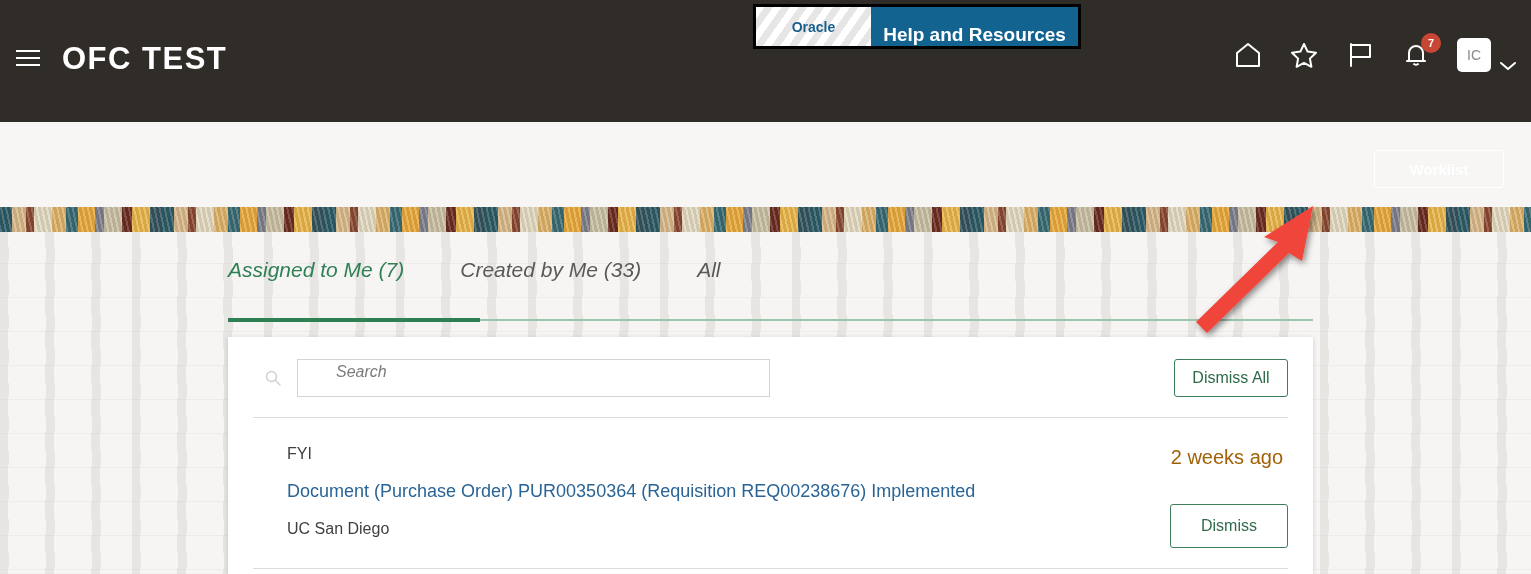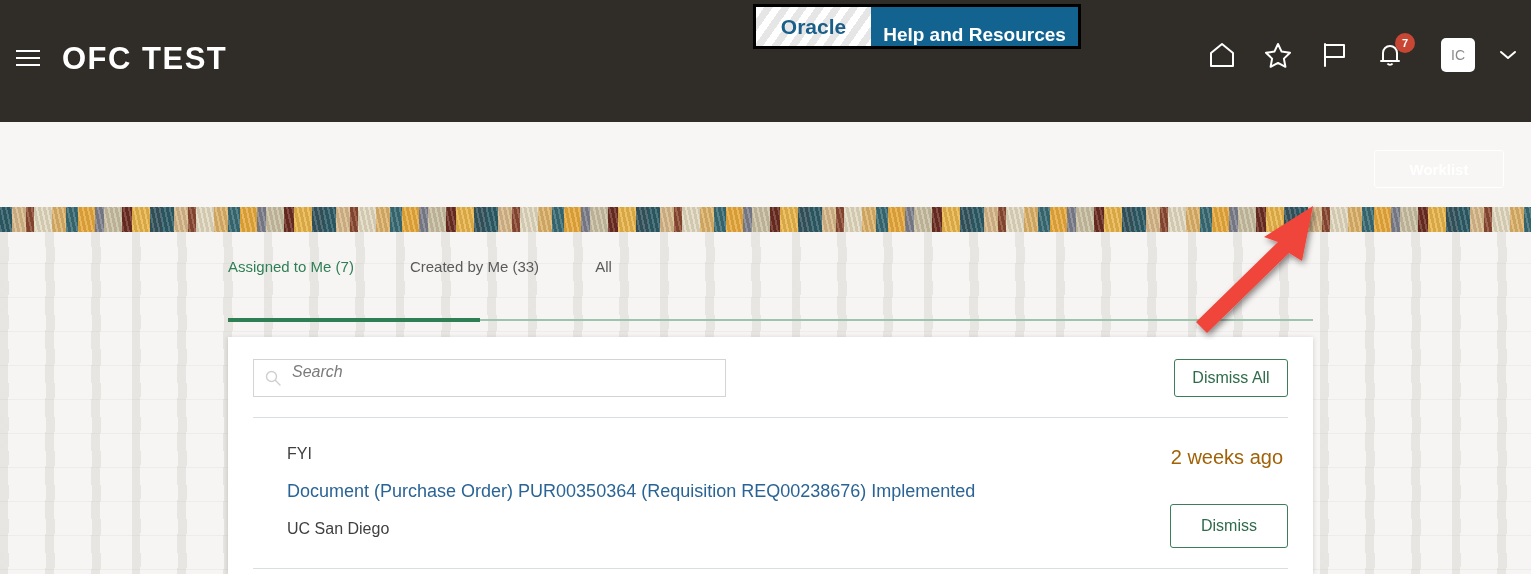--- a/index.html
+++ b/index.html
@@ -77,21 +77,21 @@
   }
   .oracle-badge .ob-left {
     width: 115px;
     background: #ececec;
     background-image: repeating-linear-gradient(125deg, #ffffff 0 7px, #e6e6e6 7px 14px);
     display: flex; align-items: center; justify-content: center;
   }
   .oracle-badge .ob-left span {
     color: #1a5f8a;
     font-weight: bold;
-    font-size: 21px;
+    font-size: 14px;
   }
   .oracle-badge .ob-right {
     flex: 1;
     background: #136390;
     display: flex; align-items: flex-end; justify-content: center;
   }
   .oracle-badge .ob-right span {
     color: #ffffff;
     font-weight: bold;
     font-size: 19px;
@@ -122,24 +122,23 @@
     background: #c74634;
     color: #ffffff;
     font-size: 11px;
     font-weight: bold;
     display: flex; align-items: center; justify-content: center;
     padding: 0 5px;
   }
 
   .avatar-wrap {
     display: flex;
-    align-items: center;
-    gap: 24px;
-    cursor: pointer;
-    margin-left: 10px;
+    align-items: flex-end;
+    gap: 8px;
+    cursor: pointer;
   }
   .avatar {
     width: 34px; height: 34px;
     border-radius: 5px;
     background: #ffffff;
     color: #8a8a8a;
     font-size: 14px;
     display: flex; align-items: center; justify-content: center;
   }
 
@@ -211,25 +210,26 @@
   
   .tabs {
     position: absolute;
     left: 228px; top: 258px;
     display: flex;
     align-items: flex-end;
     gap: 0;
     z-index: 3;
   }
   .tab {
-    font-size: 15px;
+    font-size: 21px;
     color: #5a5a5a;
     padding: 0 28px 19px 0;
     cursor: pointer;
     white-space: nowrap;
+    font-style: italic;
   }
   .tab + .tab { padding-left: 28px; }
   .tab.active { color: #2f7f55; }
 
   .tab-rule-light {
     position: absolute;
     left: 228px; top: 319px;
     width: 1085px; height: 2px;
     background: #9dc4ad;
     z-index: 3;
@@ -260,20 +260,21 @@
   }
   .search-input {
     width: 100%; height: 100%;
     border: 1px solid #d4d4d4;
     padding: 0 10px 12px 38px;
     font-size: 16px;
     font-style: italic;
     color: #6a6a6a;
     font-family: "Liberation Sans", sans-serif;
     outline: none;
+    margin-left: 44px;
   }
   .search-input::placeholder { color: #7b7b7b; font-style: italic; }
   .search-icon {
     position: absolute;
     left: 12px; top: 11px;
     width: 16px; height: 16px;
     pointer-events: none;
   }
 
   .dismiss-all-btn {

